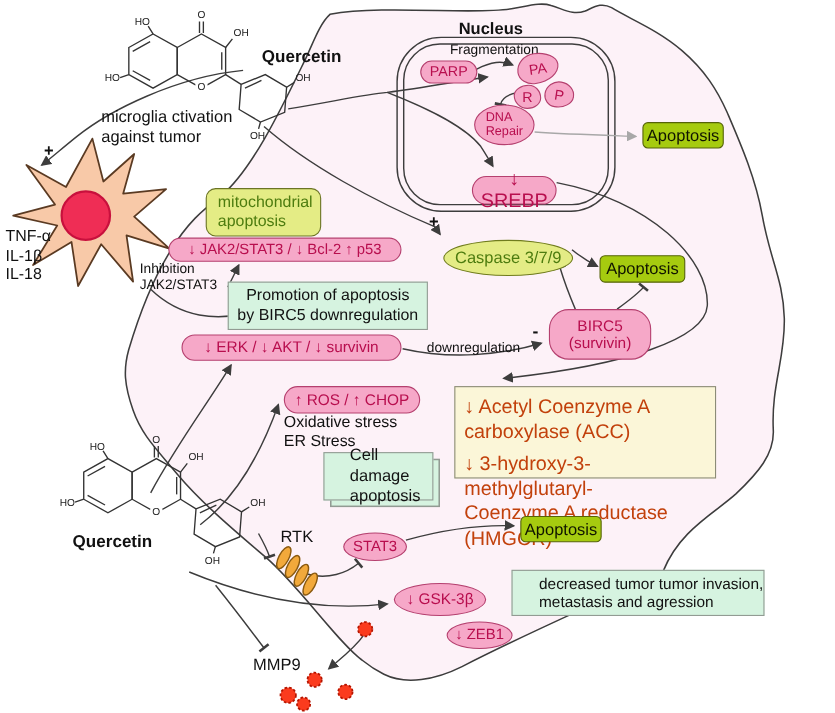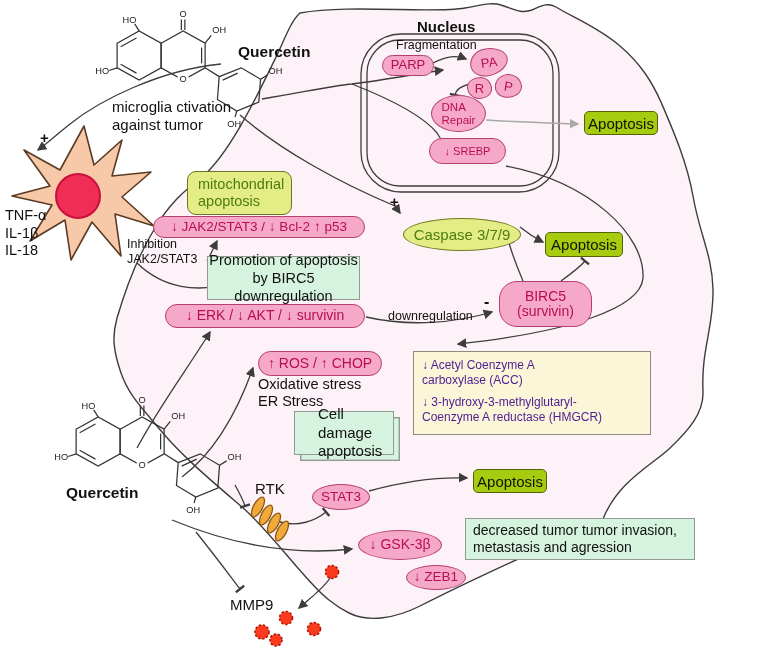--- a/index.html
+++ b/index.html
@@ -15,22 +15,22 @@
         display:flex;align-items:center;justify-content:center;font-size:13px;}
   .egreen{background:#a6cb0f;border:1.6px solid #556308;color:#101400;
         display:flex;align-items:center;justify-content:center;
         border-radius:5px;font-size:15px;}
   .ygreen{background:#e4ec85;border:1.5px solid #6b7424;color:#4d7c0f;
         display:flex;align-items:center;justify-content:center;
         border-radius:9px;font-size:14.5px;line-height:1.2;}
   .mint{background:#d6f3e0;border:1.4px solid #929b93;color:#111;
         display:flex;align-items:center;justify-content:center;text-align:left;
         font-size:14px;line-height:1.25;}
-  .cream{background:#fbf6d8;border:1.4px solid #8c8c78;color:#4c1d95;
-        font-size:12px;line-height:1.25;padding:6px 8px;}
+  .cream{background:#fbf6d8;border:1.4px solid #8c8c78;color:#c2410c;
+        font-size:18px;line-height:1.25;padding:6px 8px;}
   .lbl{font-size:14px;line-height:1.18;color:#111;}
   .bold{font-weight:bold;}
   .small{font-size:12.5px;}
 </style>
 </head>
 <body>
 
 <div id="stage">
 
 <svg id="underlay" width="759" height="648" viewBox="0 0 759 648">
@@ -129,55 +129,55 @@
     <circle cx="332" cy="572" r="6.5"></circle>
     <circle cx="286" cy="618" r="6.5"></circle>
     <circle cx="262" cy="632" r="7"></circle>
     <circle cx="276" cy="640" r="6"></circle>
     <circle cx="314" cy="629" r="6.5"></circle>
   </g>
 </svg>
 
 <div class="abs lbl bold" style="left:238px;top:43px;font-size:15.5px;" data-bind="labels.quercetin_top">Quercetin</div>
 
-<div class="abs lbl" style="left:92px;top:98px;font-size:15px;margin-left:20px;" data-bind="labels.microglia_caption">microglia ctivation
+<div class="abs lbl" style="left:92px;top:98px;font-size:15px;" data-bind="labels.microglia_caption">microglia ctivation
 against tumor</div>
 
 <div class="abs lbl bold" style="left:40px;top:129px;font-size:15px;" data-bind="labels.plus_microglia">+</div>
 
 <div class="abs lbl" style="left:5px;top:207px;font-size:14.5px;line-height:1.22;" data-bind="labels.cytokines">TNF-α
 IL-1β
 IL-18</div>
 
 <div class="abs lbl bold" style="left:417px;top:18px;font-size:15px;" data-bind="labels.nucleus">Nucleus</div>
 
-<div class="abs lbl small" style="left:396px;top:38px;text-align:center;" data-bind="labels.fragmentation">Fragmentation</div>
+<div class="abs lbl small" style="left:409px;top:38px;text-align:center;" data-bind="labels.fragmentation">Fragmentation</div>
 
 <div class="abs pill" style="left:382px;top:55px;width:52px;height:21px;font-size:13px;" data-bind="labels.parp">PARP</div>
 
 <div class="abs blob" style="left:470px;top:48px;width:38px;height:28px;border-radius:45% 55% 60% 40%/55% 45% 55% 45%;transform:rotate(-8deg);" data-bind="labels.frag_pa">PA</div>
 <div class="abs blob" style="left:467px;top:77px;width:25px;height:22px;border-radius:55% 45% 50% 50%/45% 55% 45% 55%;" data-bind="labels.frag_r">R</div>
 <div class="abs blob" style="left:495px;top:74px;width:27px;height:24px;border-radius:50% 50% 60% 40%/55% 50% 50% 45%;transform:rotate(9deg);" data-bind="labels.frag_p">P</div>
 
 <div class="abs blob" style="left:431px;top:95px;width:55px;height:37px;border-radius:50%;font-size:11.5px;line-height:1.1;" data-bind="labels.dna_repair">DNA
 Repair</div>
 
 <div class="abs egreen" style="left:584px;top:111px;width:74px;height:24px;" data-bind="labels.apoptosis_nucleus">Apoptosis</div>
 
-<div class="abs pill" style="left:429px;top:138px;width:77px;height:26px;font-size:11px;" data-bind="labels.srebp">↓ SREBP</div>
+<div class="abs pill" style="left:429px;top:160px;width:77px;height:26px;font-size:18px;" data-bind="labels.srebp">↓ SREBP</div>
 
 <div class="abs ygreen" style="left:187px;top:171px;width:105px;height:44px;justify-content:flex-start;padding-left:10px;text-align:left;" data-bind="labels.mito_apoptosis">mitochondrial
 apoptosis</div>
 
 <div class="abs pill" style="left:153px;top:216px;width:212px;height:22px;" data-bind="labels.jak2">↓ JAK2/STAT3 / ↓ Bcl-2  ↑ p53</div>
 
 <div class="abs lbl small" style="left:127px;top:237px;" data-bind="labels.inhibition">Inhibition
 JAK2/STAT3</div>
 
-<div class="abs mint" style="left:207px;top:256px;width:153px;height:44px;font-size:14.5px;text-align:center;" data-bind="labels.promotion">Promotion of apoptosis
+<div class="abs mint" style="left:207px;top:256px;width:182px;height:44px;font-size:14.5px;text-align:center;" data-bind="labels.promotion">Promotion of apoptosis
 by BIRC5 downregulation</div>
 
 <div class="abs pill" style="left:165px;top:304px;width:200px;height:24px;font-size:14px;" data-bind="labels.erk">↓ ERK / ↓ AKT /  ↓ survivin</div>
 
 <div class="abs lbl small" style="left:388px;top:309px;" data-bind="labels.downregulation">downregulation</div>
 
 <div class="abs lbl bold" style="left:390px;top:193px;font-size:15px;" data-bind="labels.plus_caspase">+</div>
 
 <div class="abs ygreen" style="left:403px;top:218px;width:118px;height:33px;border-radius:50%;font-size:15px;border-color:#707c1e;" data-bind="labels.caspase">Caspase 3/7/9</div>
 
@@ -206,21 +206,21 @@
 
 
 <div class="abs lbl bold" style="left:66px;top:484px;font-size:15.5px;" data-bind="labels.quercetin_bottom">Quercetin</div>
 
 <div class="abs lbl" style="left:255px;top:480px;font-size:15px;" data-bind="labels.rtk">RTK</div>
 
 <div class="abs pill" style="left:312px;top:484px;width:58px;height:26px;border-radius:50%;" data-bind="labels.stat3">STAT3</div>
 
 <div class="abs egreen" style="left:473px;top:469px;width:74px;height:24px;" data-bind="labels.apoptosis_stat3">Apoptosis</div>
 
-<div class="abs mint" style="left:465px;top:518px;width:230px;height:42px;justify-content:flex-start;padding-left:7px;" data-bind="labels.invasion">decreased tumor tumor invasion,
+<div class="abs mint" style="left:465px;top:518px;width:230px;height:42px;justify-content:flex-start;padding-left:24px;" data-bind="labels.invasion">decreased tumor tumor invasion,
 metastasis and agression</div>
 
 <div class="abs pill" style="left:358px;top:530px;width:84px;height:30px;border-radius:50%;font-size:14px;" data-bind="labels.gsk3b">↓ GSK-3β</div>
 
 <div class="abs pill" style="left:406px;top:565px;width:60px;height:25px;border-radius:50%;" data-bind="labels.zeb1">↓ ZEB1</div>
 
 <div class="abs lbl" style="left:230px;top:596px;font-size:15px;" data-bind="labels.mmp9">MMP9</div>
 
 </div>
 

